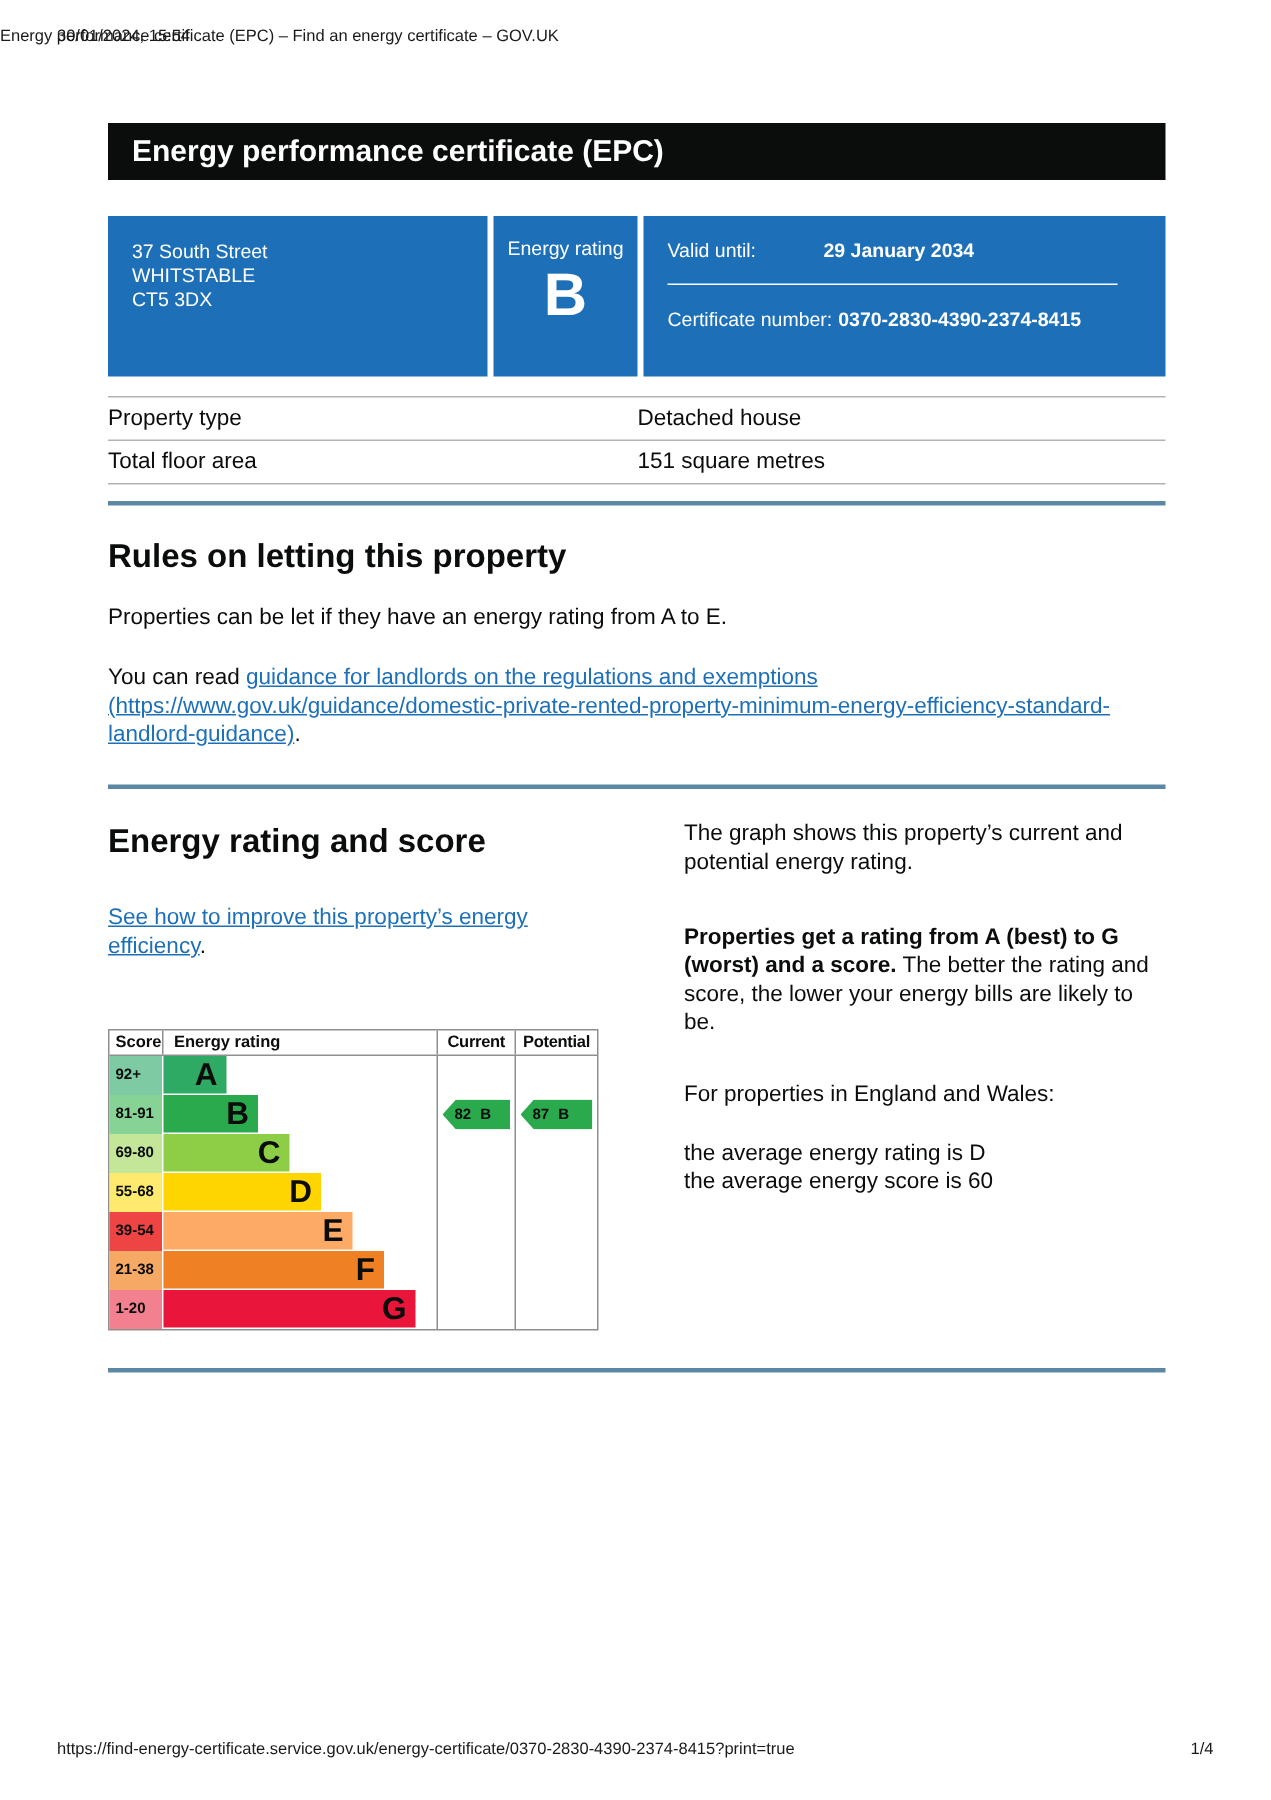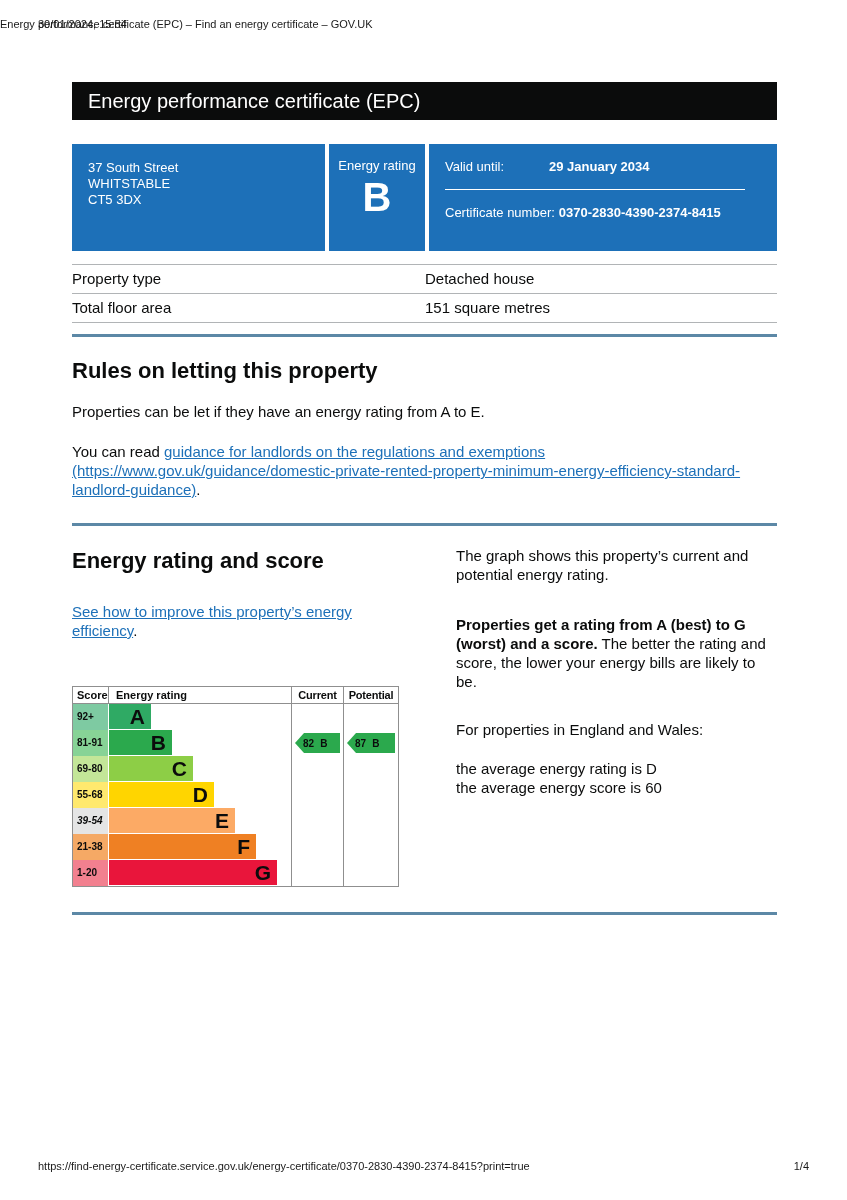--- a/index.html
+++ b/index.html
@@ -13,21 +13,21 @@
   .ph-date { position:absolute; left:38px; top:0; }
   .ph-title { width:100%; text-align:right; }
   .print-footer { position:absolute; top:1160px; left:0; right:0; height:14px; font-size:11px; color:#1a1a1a; }
   .pf-url { position:absolute; left:38px; top:0; }
   .pf-page { position:absolute; right:38px; top:0; }
 
   
   .content { position:absolute; top:82px; left:72px; width:705px; }
 
   .banner { background:#0b0c0c; color:#ffffff; height:38px; line-height:38px;
-            font-size:20px; font-weight:normal; padding-left:16px; }
+            font-size:20px; font-weight:bold; padding-left:16px; }
 
   .epc-box { display:flex; gap:4px; height:107px; margin-top:24px; }
   .epc-box > div { background:#1d70b8; color:#ffffff; }
   .box-address { width:253px; padding:16px 0 0 16px; font-size:13px; line-height:16px; }
   .box-rating  { width:96px; text-align:center; padding-top:14px; }
   .box-rating .rating-label { font-size:13px; }
   .box-rating .rating-letter { font-size:40px; font-weight:bold; line-height:44px; margin-top:2px; }
   .box-validity { flex:1; padding:15px 16px 0 16px; font-size:13px; }
   .valid-row .vlabel { display:inline-block; width:104px; }
   .valid-row strong { font-weight:bold; }
@@ -171,21 +171,21 @@
                   <div class="bar" style="background: rgb(141, 206, 70); width: 84px;">C</div>
                 </div>
               </div>
               <div class="band-row">
                 <div class="score-cell" style="background: rgb(255, 233, 110);">55-68</div>
                 <div class="bar-area">
                   <div class="bar" style="background: rgb(255, 213, 0); width: 105px;">D</div>
                 </div>
               </div>
               <div class="band-row">
-                <div class="score-cell" style="background: #e5e5e5; font-style: italic;">39-54</div>
+                <div class="score-cell" style="background: #ef4444;">39-54</div>
                 <div class="bar-area">
                   <div class="bar" style="background: rgb(252, 170, 101); width: 126px;">E</div>
                 </div>
               </div>
               <div class="band-row">
                 <div class="score-cell" style="background: rgb(245, 169, 101);">21-38</div>
                 <div class="bar-area">
                   <div class="bar" style="background: rgb(239, 128, 35); width: 147px;">F</div>
                 </div>
               </div>

